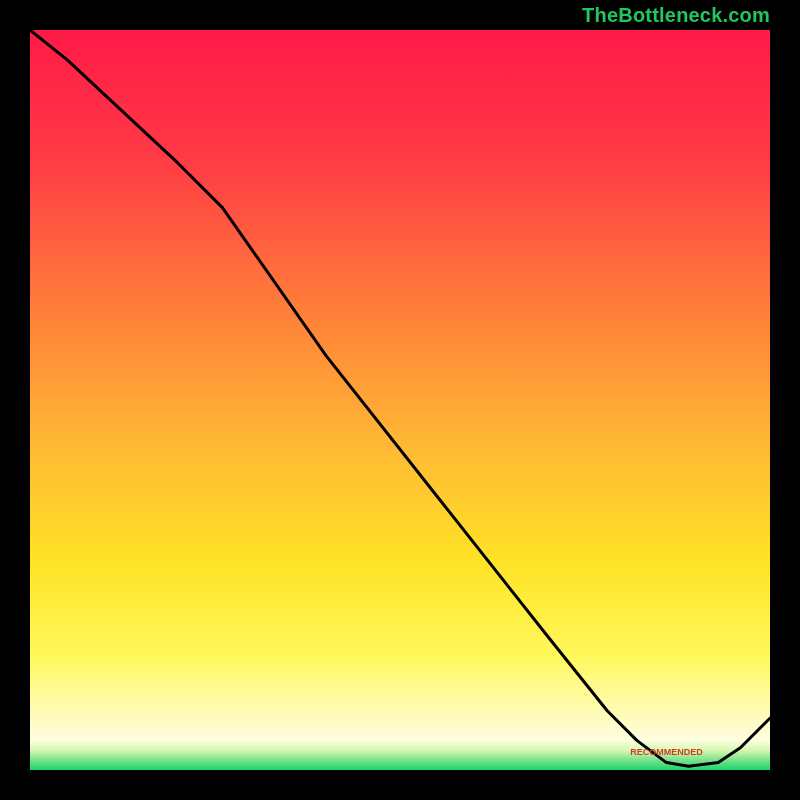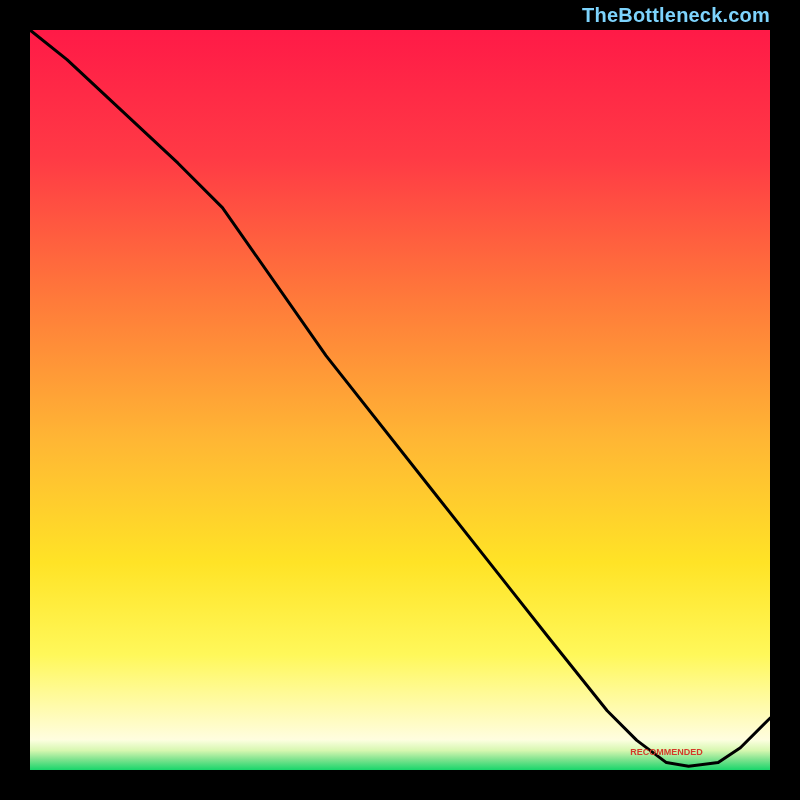--- a/index.html
+++ b/index.html
@@ -24,21 +24,21 @@
     
     top: 30px;
     left: 30px;
     width: 740px;
     height: 732px;
   }
   .watermark {
     position: absolute;
     top: 4px;
     right: 30px;
-    color: #7dd3fc;
+    color: #22c55e;
     font-size: 20px;
     font-weight: 600;
     letter-spacing: 0.2px;
   }
   svg {
     display: block;
   }
 </style>
 </head>
 <body>

